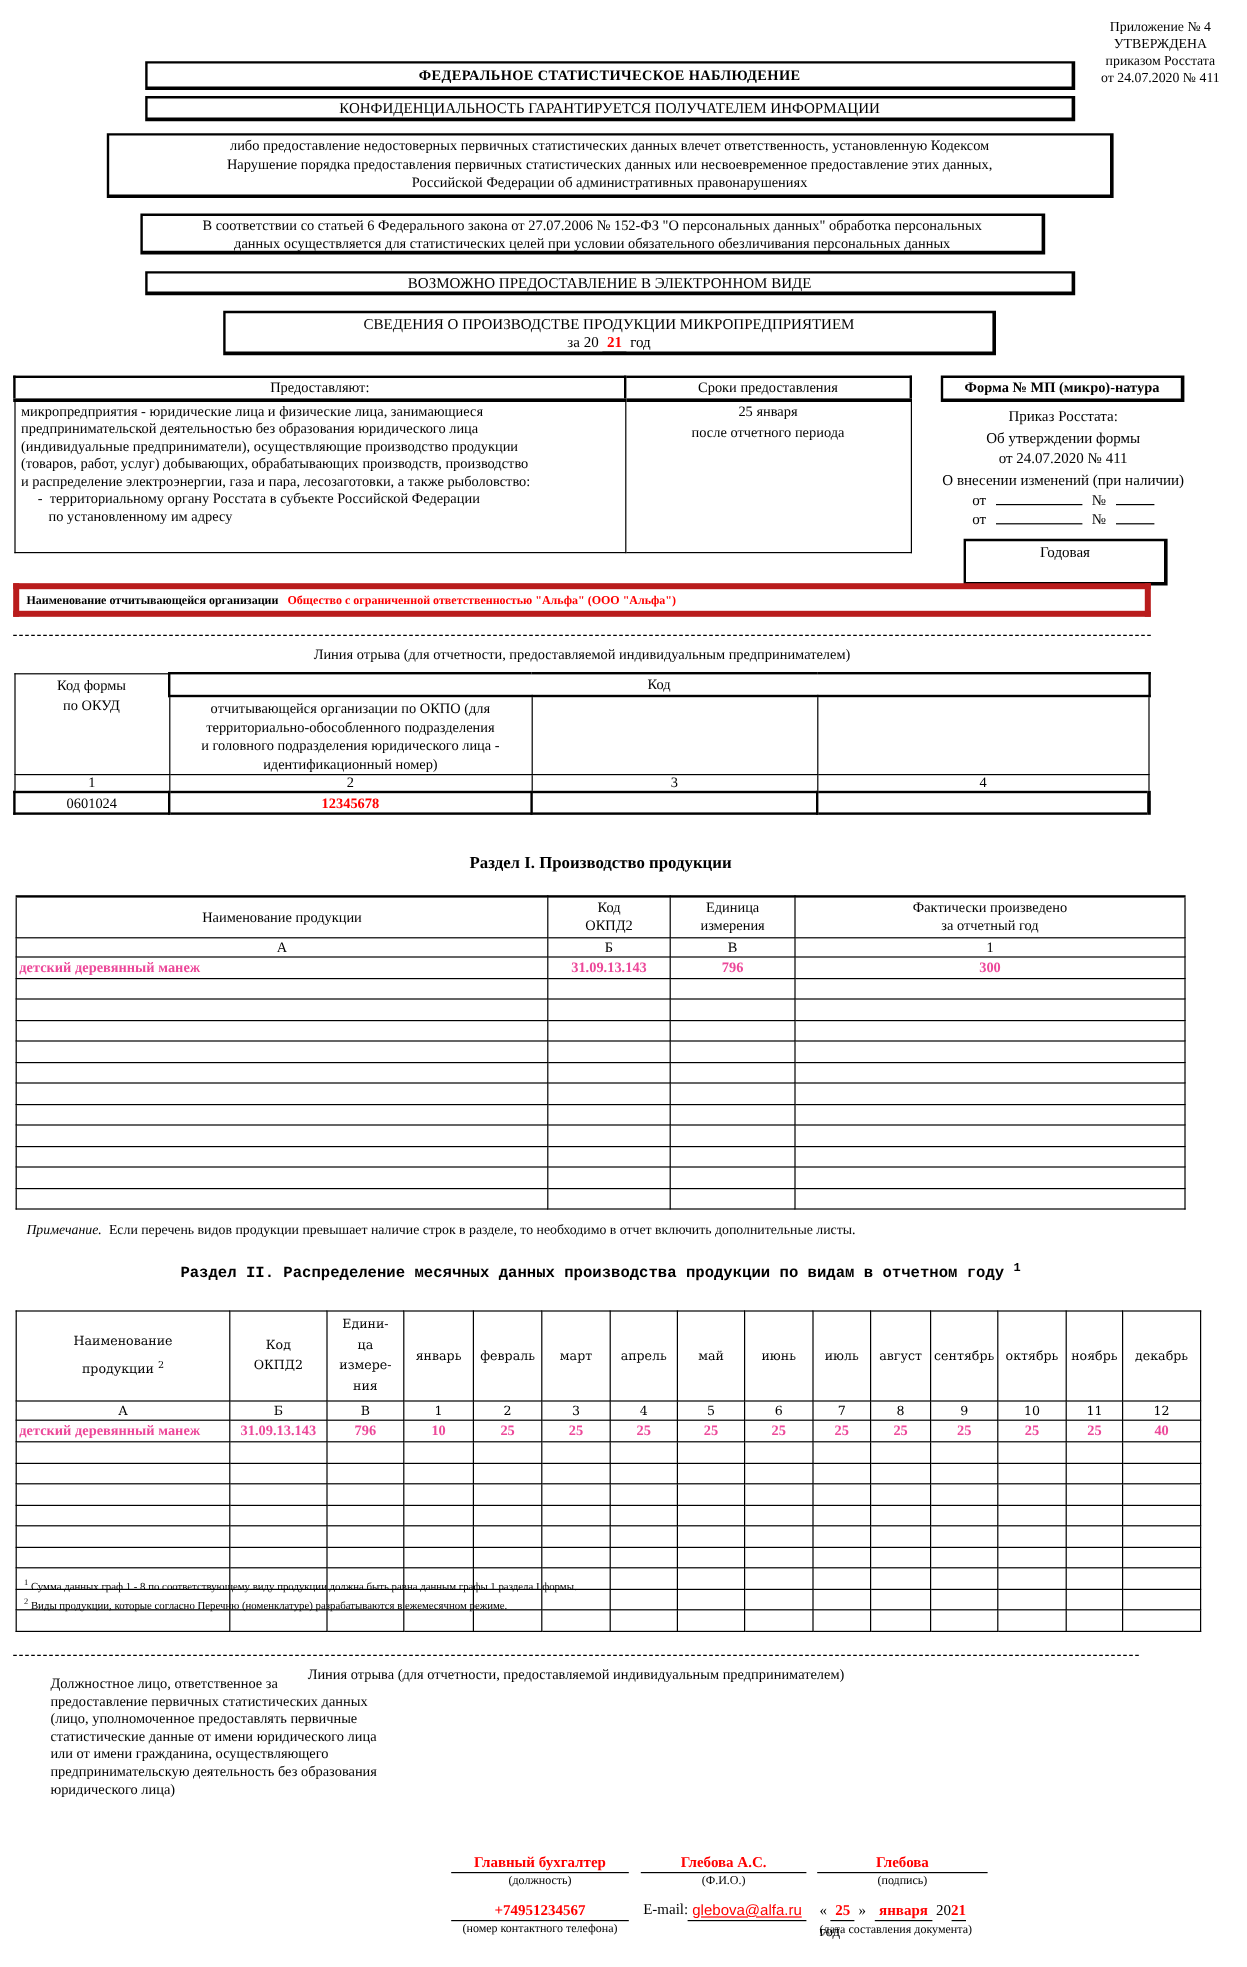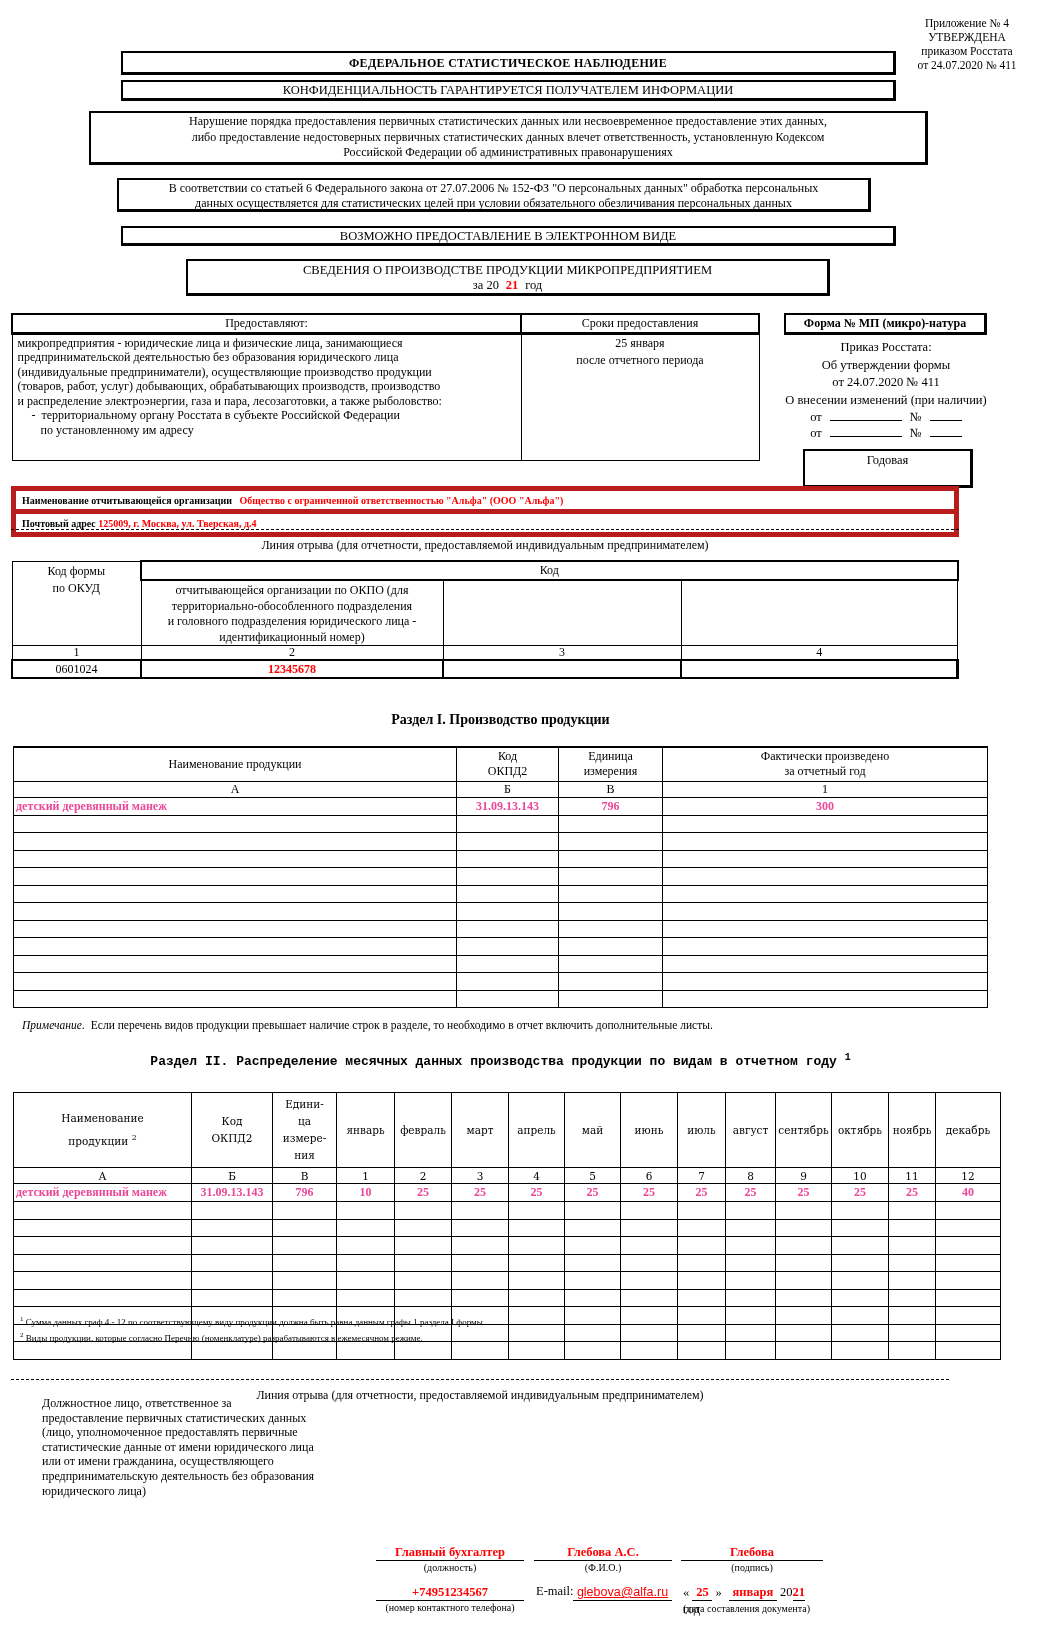--- a/index.html
+++ b/index.html
@@ -69,22 +69,22 @@
 <div id="approval" class="abs">
   <div>Приложение № 4</div>
   <div>УТВЕРЖДЕНА</div>
   <div>приказом Росстата</div>
   <div>от 24.07.2020 № 411</div>
 </div>
 
 <div id="b-fed" class="box">ФЕДЕРАЛЬНОЕ СТАТИСТИЧЕСКОЕ НАБЛЮДЕНИЕ</div>
 <div id="b-conf" class="box">КОНФИДЕНЦИАЛЬНОСТЬ ГАРАНТИРУЕТСЯ ПОЛУЧАТЕЛЕМ ИНФОРМАЦИИ</div>
 <div id="b-viol" class="box">
+  <div>либо предоставление недостоверных первичных статистических данных влечет ответственность, установленную Кодексом</div>
   <div>Нарушение порядка предоставления первичных статистических данных или несвоевременное предоставление этих данных,</div>
-  <div>либо предоставление недостоверных первичных статистических данных влечет ответственность, установленную Кодексом</div>
   <div>Российской Федерации об административных правонарушениях</div>
 </div>
 <div id="b-pers" class="box">
   <div>В соответствии со статьей 6 Федерального закона от 27.07.2006 № 152-ФЗ "О персональных данных" обработка персональных</div>
   <div>данных осуществляется для статистических целей при условии обязательного обезличивания персональных данных</div>
 </div>
 <div id="b-elec" class="box">ВОЗМОЖНО ПРЕДОСТАВЛЕНИЕ В ЭЛЕКТРОННОМ ВИДЕ</div>
 <div id="b-title" class="box">
   <div>СВЕДЕНИЯ О ПРОИЗВОДСТВЕ ПРОДУКЦИИ МИКРОПРЕДПРИЯТИЕМ</div>
   <div>
@@ -138,26 +138,20 @@
   </div>
 </div>
 <div id="period-box" class="box">Годовая</div>
 
 <table id="org" class="abs">
   <tbody>
       <tr>
     <td>
       <span>Наименование отчитывающейся организации</span>
       &nbsp;&nbsp;<span class="red">Общество с ограниченной ответственностью "Альфа" (ООО "Альфа")</span>
-    </td>
-  </tr>
-  <tr>
-    <td>
-      <span>Почтовый адрес</span>
-      <span class="red">125009, г. Москва, ул. Тверская, д.4</span>
     </td>
   </tr>
 </tbody>
   </table>
 
 <div class="dash" style="left:11px;top:529px;width:948px"></div>
 <div class="tear-label" style="left:11px;top:538px;width:948px">Линия отрыва (для отчетности, предоставляемой индивидуальным предпринимателем)</div>
 
 <table id="codes" class="abs">
   <tbody>
@@ -544,21 +538,21 @@
         <td></td>
         <td></td>
         <td></td>
         <td></td>
       </tr>
     </tbody>
 </table>
 
 <div class="foot" style="top:1315px">
   <sup>1</sup>
-  <span>Сумма данных граф 4 - 12 по соответствующему виду продукции должна быть равна данным графы 1 раздела I формы.</span>
+  <span>Сумма данных граф 1 - 8 по соответствующему виду продукции должна быть равна данным графы 1 раздела I формы.</span>
 </div>
 <div class="foot" style="top:1331px">
   <sup>2</sup>
   <span>Виды продукции, которые согласно Перечню (номенклатуре) разрабатываются в ежемесячном режиме.</span>
 </div>
 
 <div class="dash" style="left:11px;top:1379px;width:938px"></div>
 <div class="tear-label" style="left:11px;top:1388px;width:938px">Линия отрыва (для отчетности, предоставляемой индивидуальным предпринимателем)</div>
 
 <div id="resp-text" class="abs">

